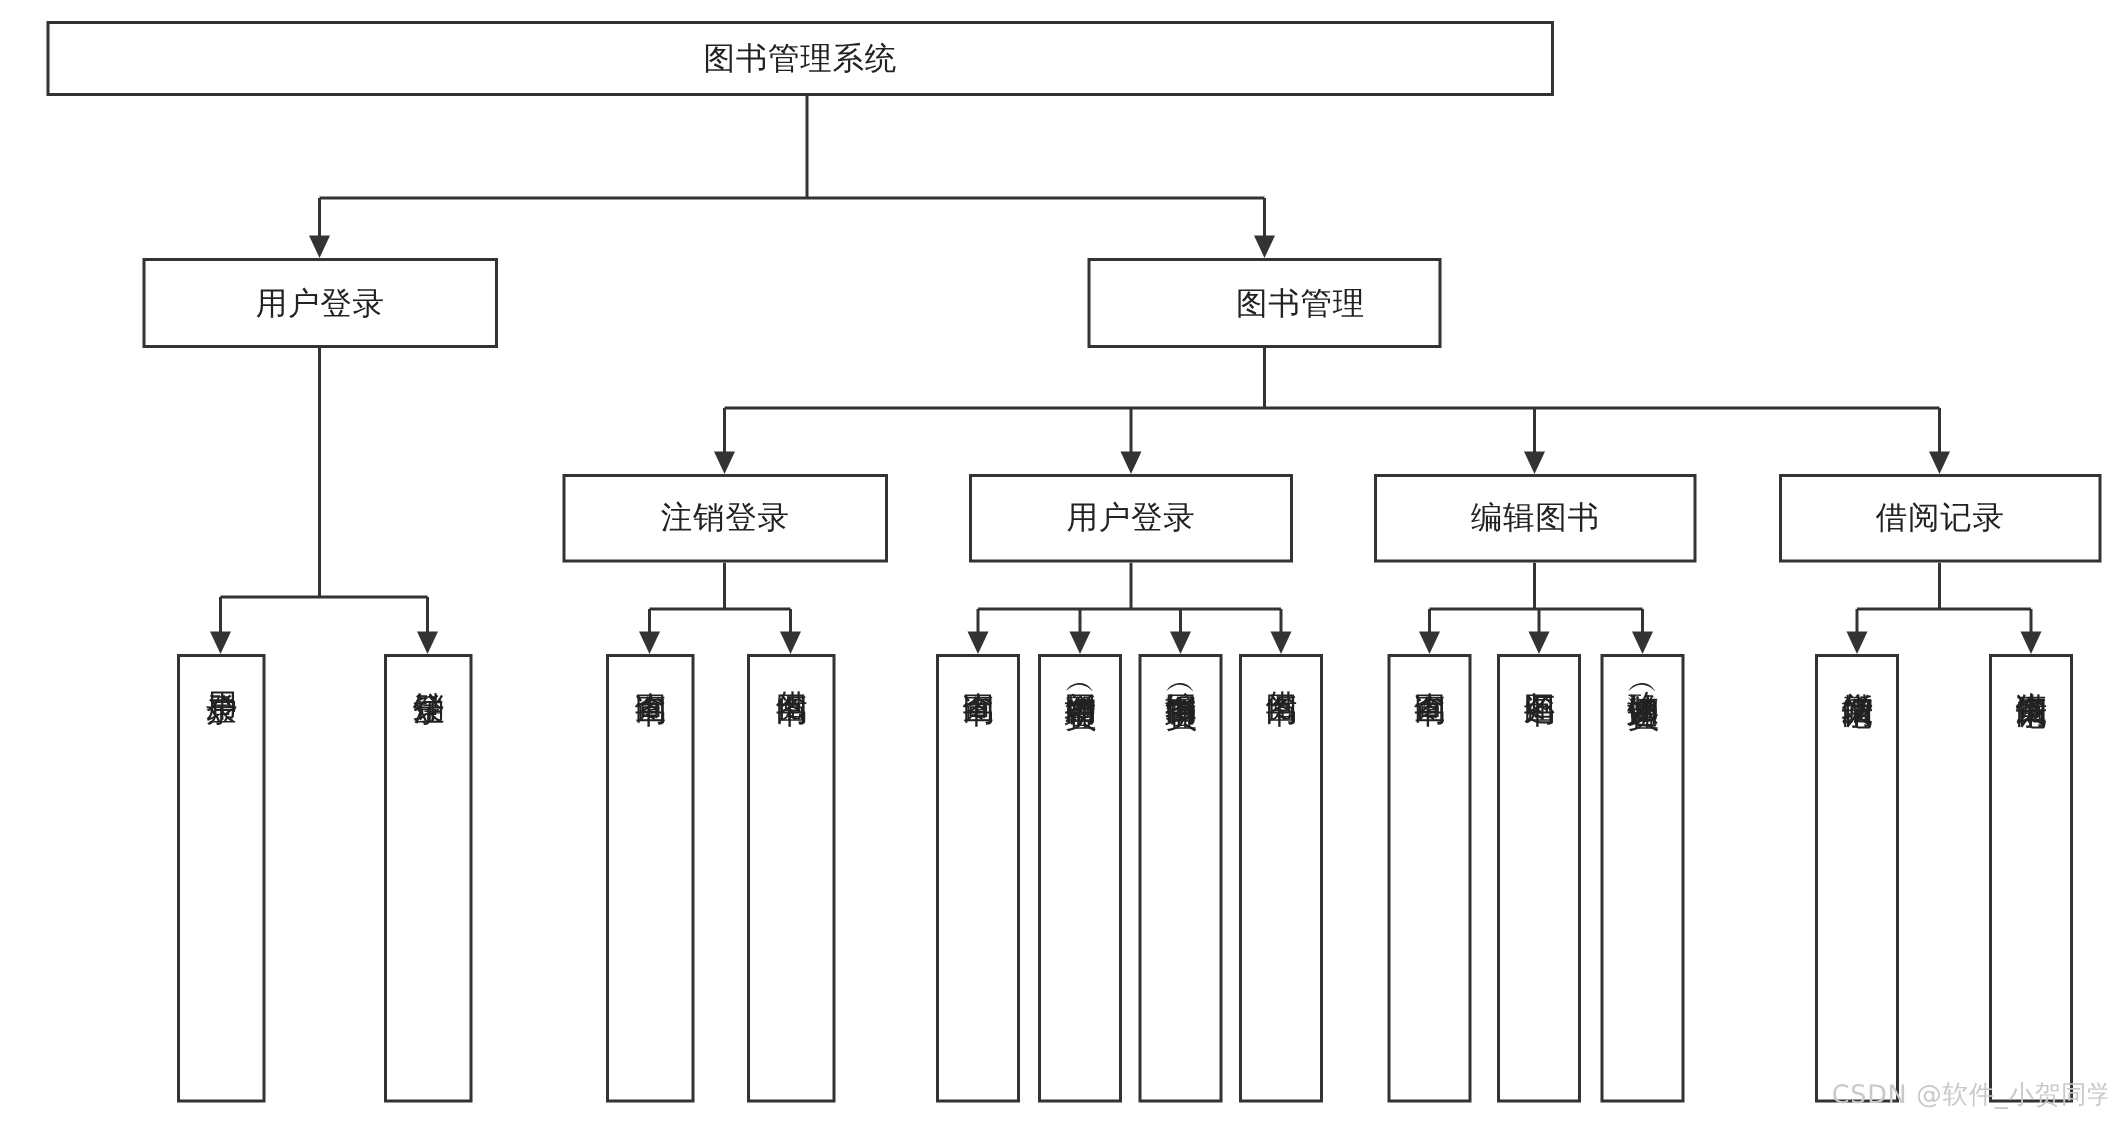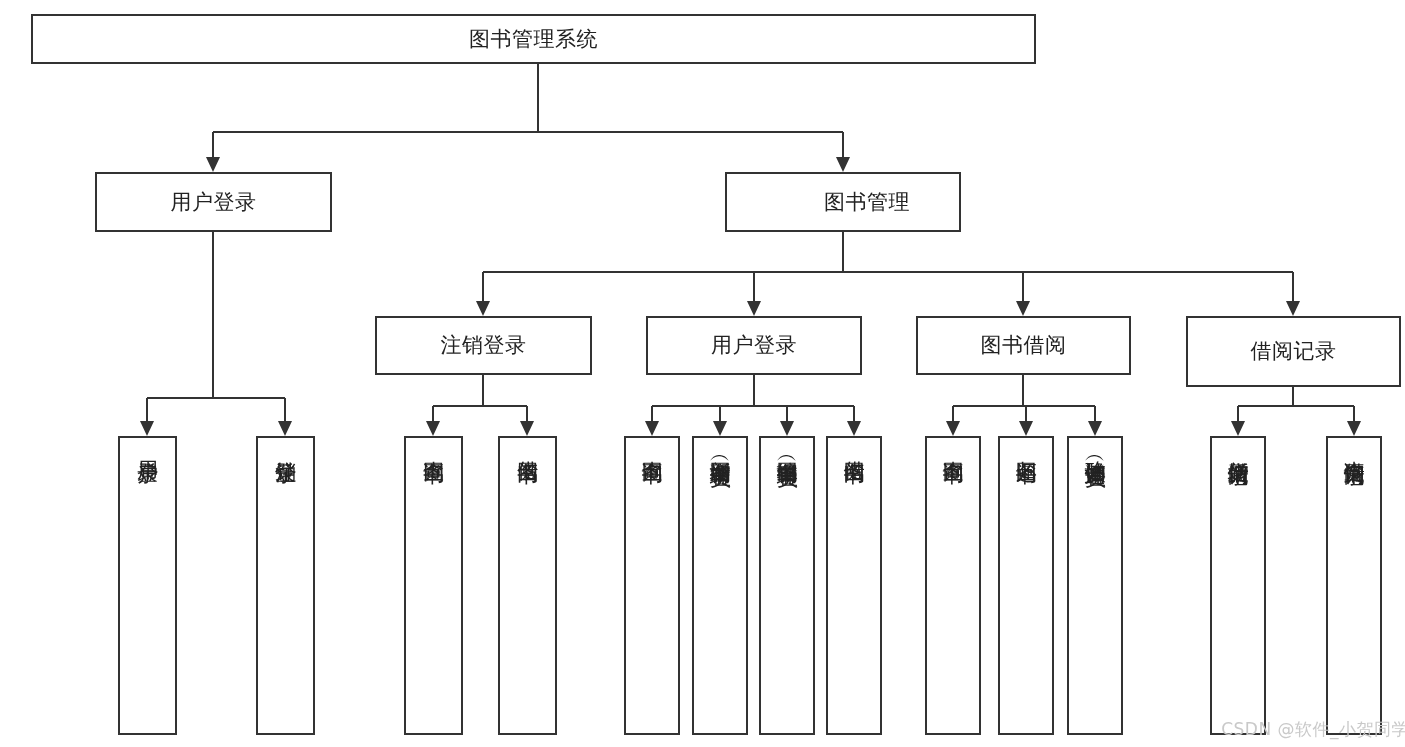--- a/index.html
+++ b/index.html
@@ -154,23 +154,23 @@
       <div class="node horizontal" style="left: 711px; top: 172px; width: 236px; height: 60px; padding-left: 48px;">
         <span class="node-label">图书管理</span>
       </div>
       <div class="node horizontal" style="left: 361px; top: 316px; width: 217px; height: 59px;">
         <span class="node-label">注销登录</span>
       </div>
       <div class="node horizontal" style="left: 632px; top: 316px; width: 216px; height: 59px;">
         <span class="node-label">用户登录</span>
       </div>
       <div class="node horizontal" style="left: 902px; top: 316px; width: 215px; height: 59px;">
-        <span class="node-label">图书借阅</span>
-      </div>
-      <div class="node horizontal" style="left: 1172px; top: 316px; width: 215px; height: 71px;">
+        <span class="node-label">编辑图书</span>
+      </div>
+      <div class="node horizontal" style="left: 1172px; top: 316px; width: 215px; height: 59px;">
         <span class="node-label">借阅记录</span>
       </div>
       <div class="node vertical" style="left: 104px; top: 436px; width: 59px; height: 299px;">
         <span class="node-label">用户登录</span>
       </div>
       <div class="node vertical" style="left: 242px; top: 436px; width: 59px; height: 299px;">
         <span class="node-label">注销登录</span>
       </div>
       <div class="node vertical" style="left: 390px; top: 436px; width: 59px; height: 299px;">
         <span class="node-label">查询图书</span>

